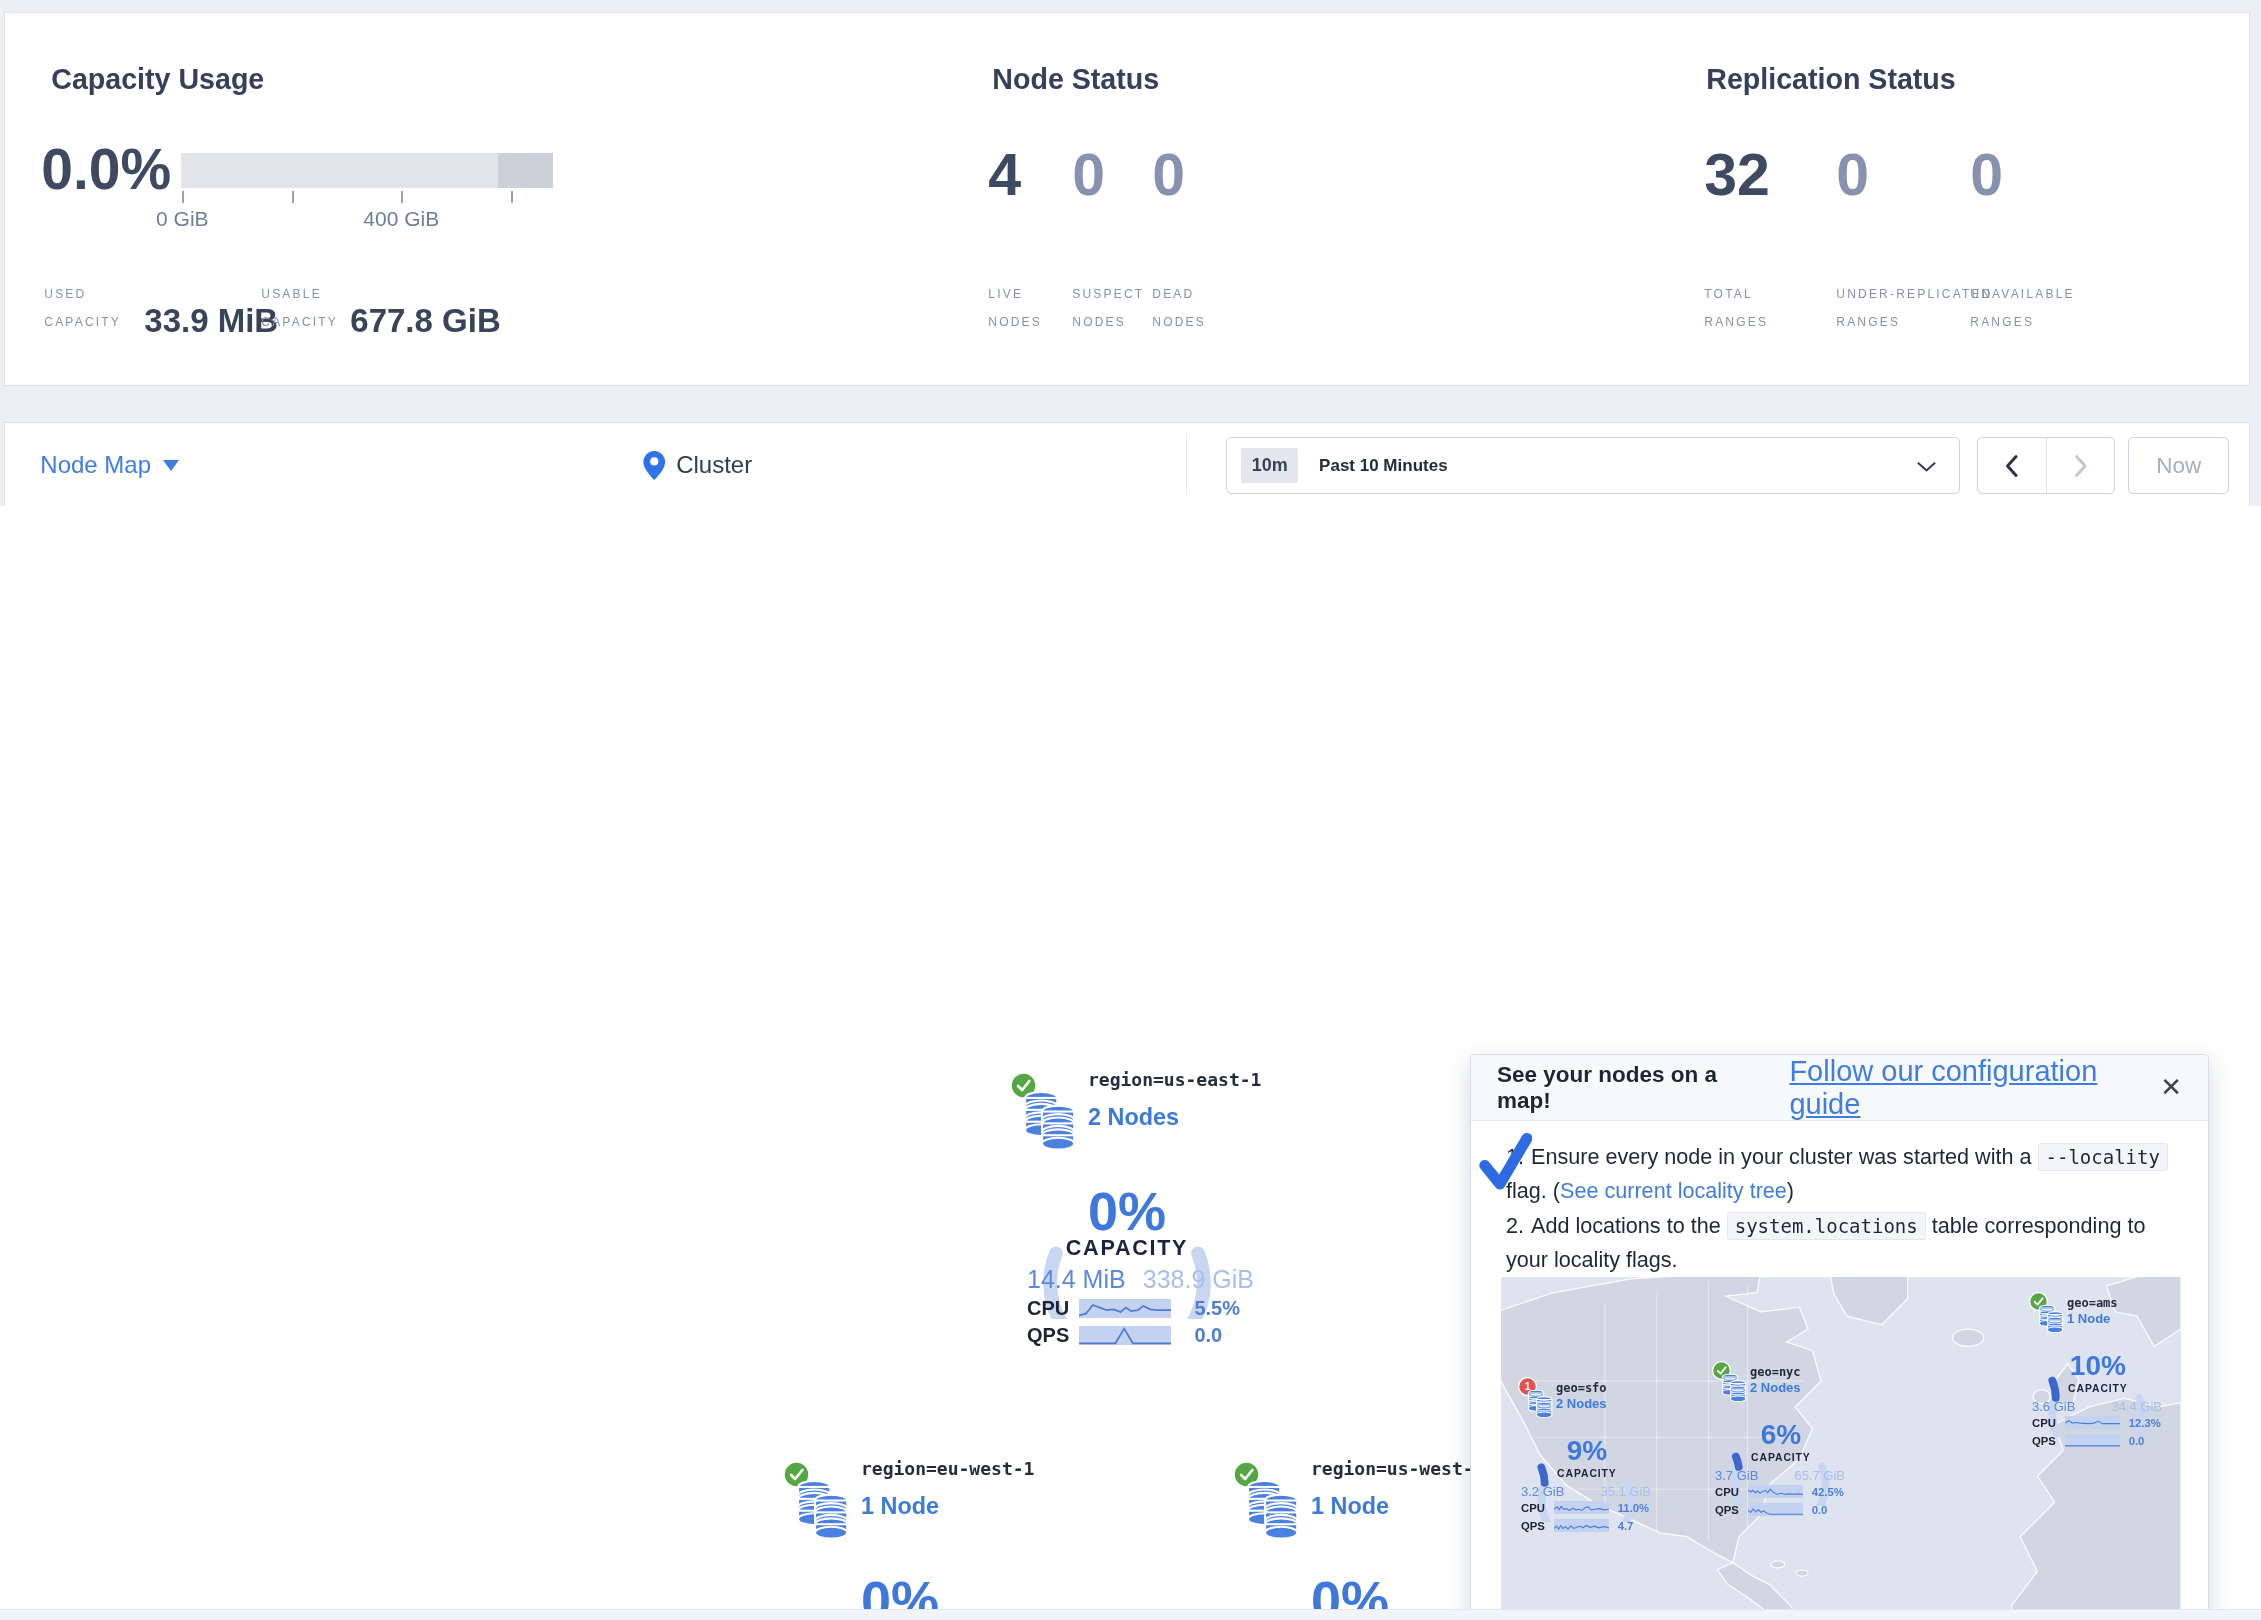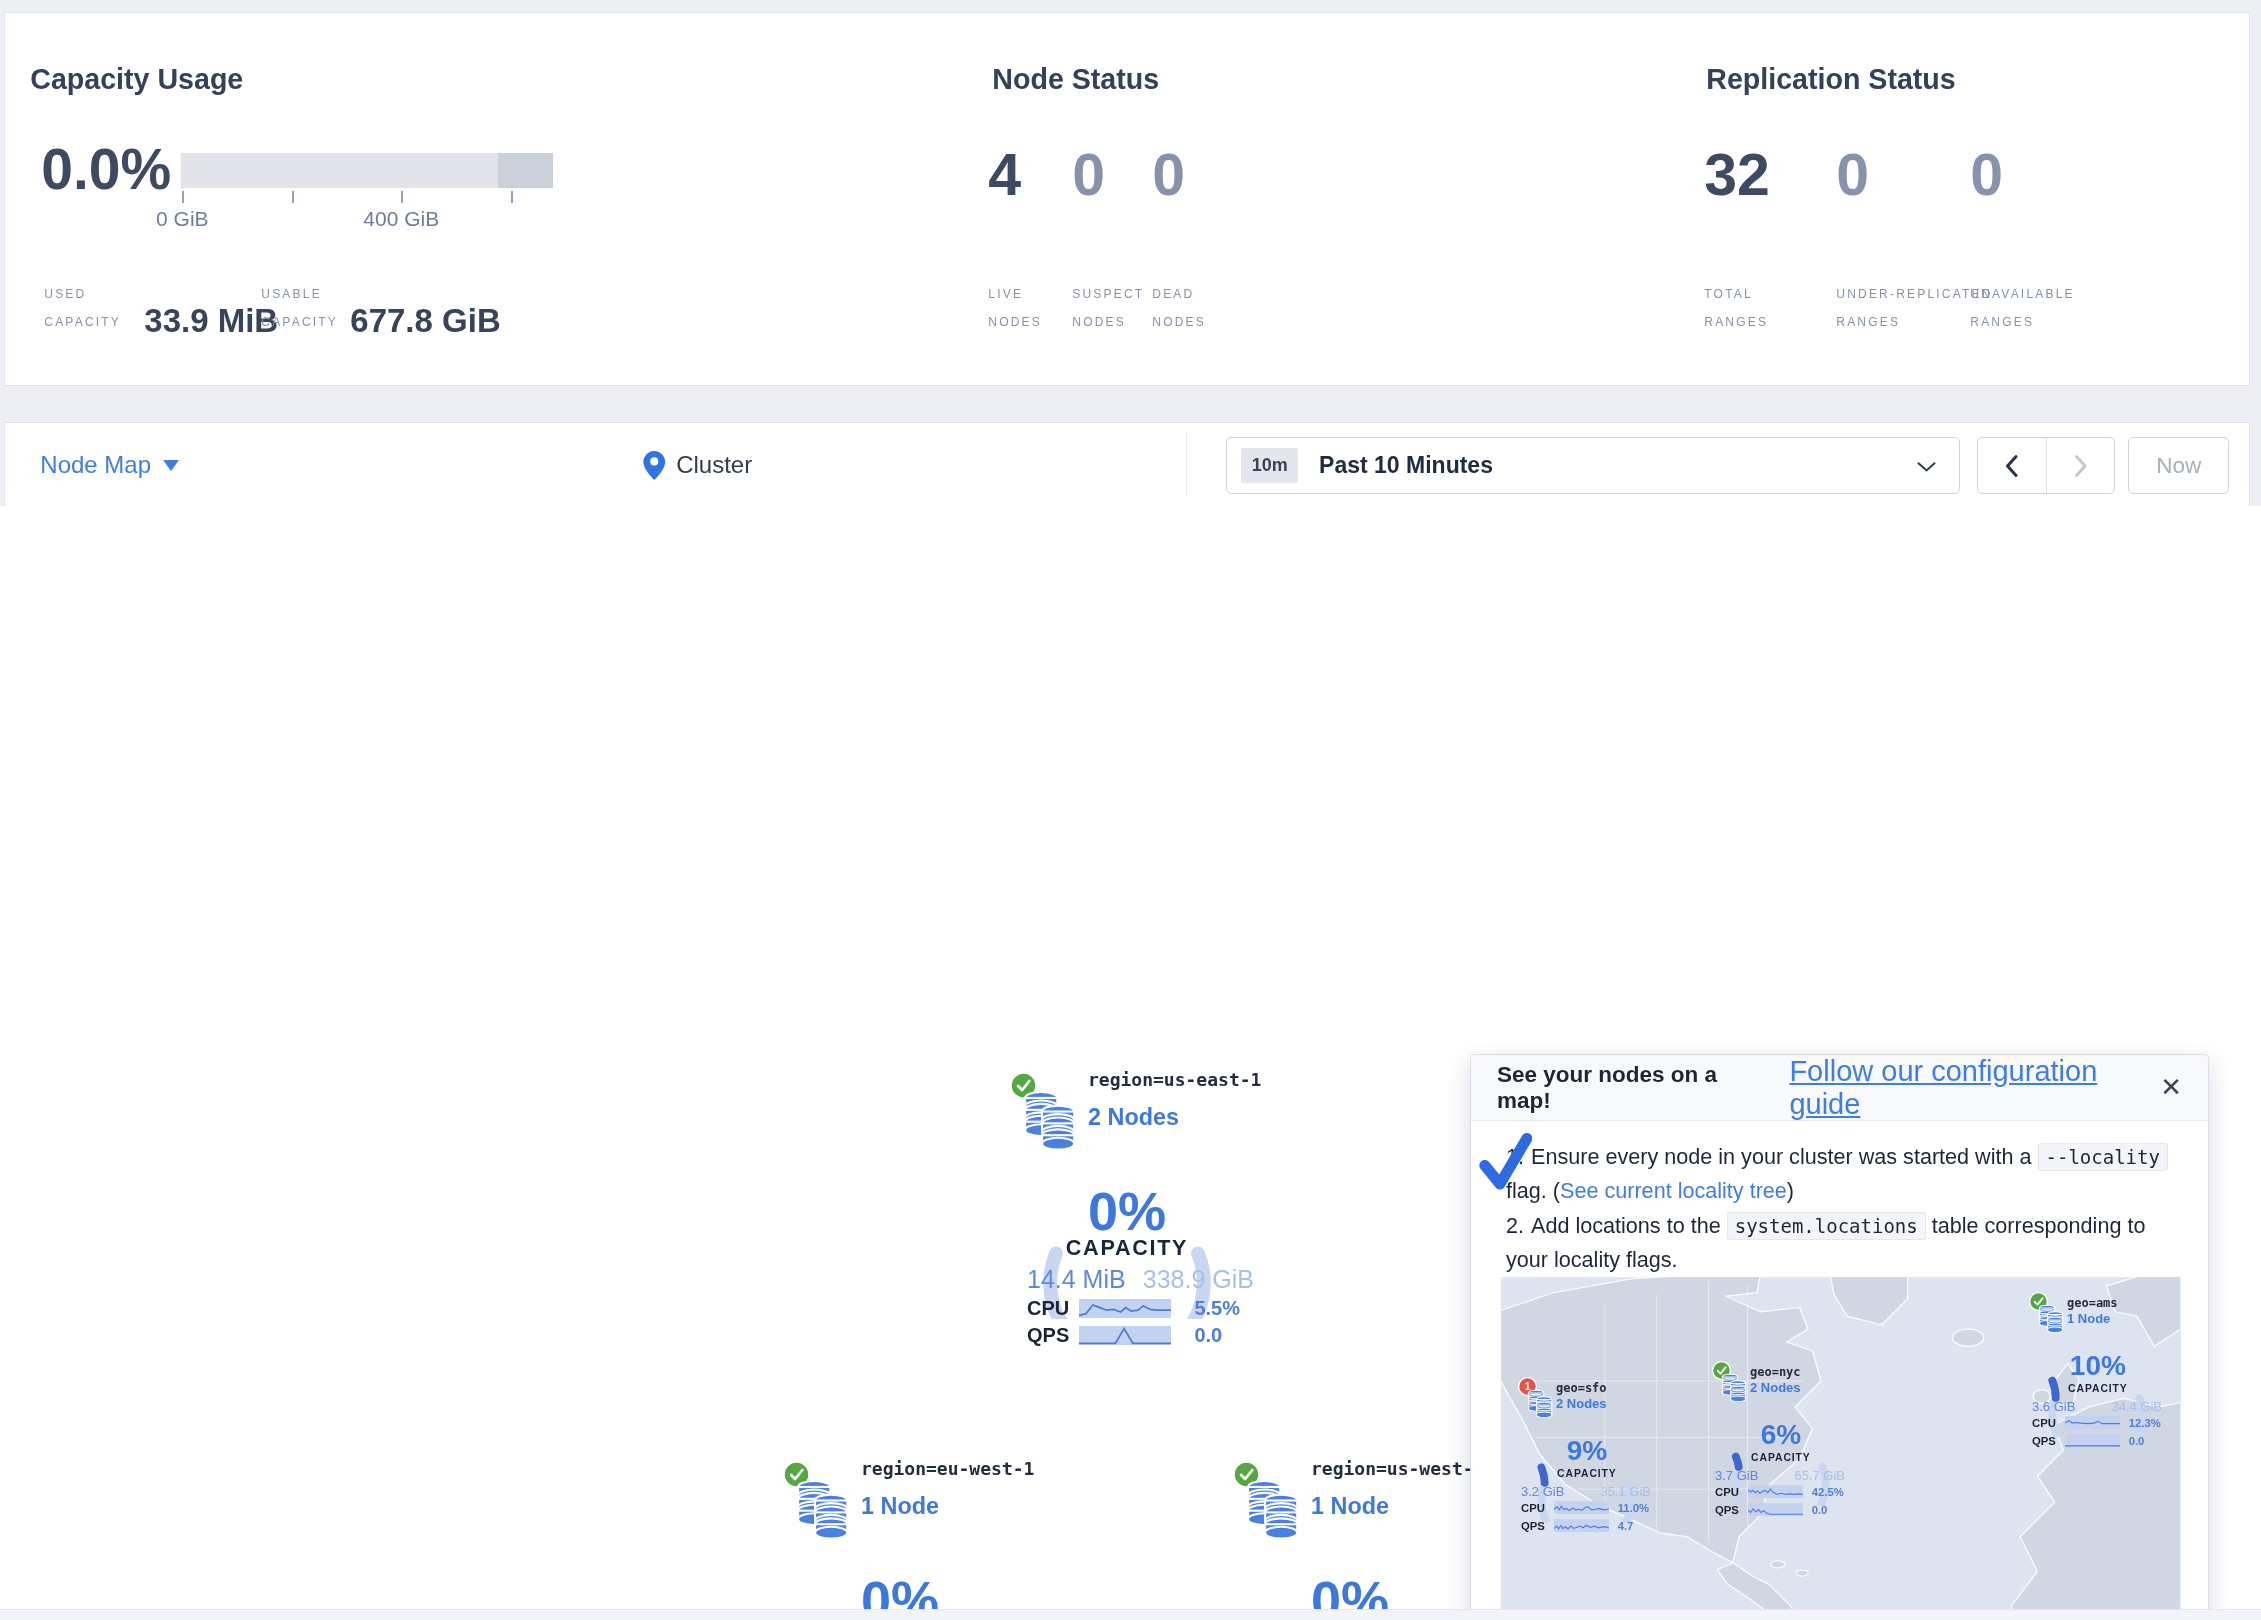--- a/index.html
+++ b/index.html
@@ -2,21 +2,21 @@
 <html style="font-size:14px"><head>
 <meta charset="utf-8">
 <style>
   html,body{margin:0;padding:0;background:#edeff5;font-family:"Liberation Sans",sans-serif;}
   .page{position:relative;width:2261px;height:1621px;overflow:hidden;background:#edeff5;}
   .mono{font-family:"DejaVu Sans Mono",monospace;}
 
   
   .stats-card{position:absolute;left:4.3px;top:12px;width:2244px;height:372px;background:#fff;border:0.9px solid #e0e3e9;}
   .sec-title{position:absolute;font-size:28.6px;font-weight:700;color:#36405a;}
-  .t-cap{left:25px;top:26px;}
+  .t-cap{left:46px;top:26px;}
   .t-node{left:987px;top:26px;text-align:right;}
   .t-repl{left:1701px;top:26px;}
 
   .cap-percent{position:absolute;left:36px;top:123px;font-size:57px;font-weight:700;color:#3e4a61;}
   .cap-bar{position:absolute;left:176px;top:140px;width:372px;height:35px;background:#e2e4e9;}
   .cap-bar-dark{position:absolute;right:0;top:0;width:55px;height:35px;background:#ccd1d9;}
   .tick{position:absolute;top:178px;width:1.7px;height:12px;background:#99a2b5;}
   .tk0{left:177px}.tk1{left:287px}.tk2{left:396px}.tk3{left:506px}
   .tick-label{position:absolute;top:194px;width:104px;text-align:center;font-size:21px;color:#6f7d9c;}
   .tl0{left:125px}.tl1{left:344px}
@@ -38,21 +38,21 @@
   
   .toolbar{position:absolute;left:4.3px;top:422px;width:2244px;height:84px;background:#fff;border:0.9px solid #e0e3e9;}
   .view-select{position:absolute;left:35px;top:0;height:84px;display:flex;align-items:center;gap:12px;cursor:pointer;}
   .view-select .vs-label{font-size:24px;color:#3f7de2;}
   .caret-down{width:0;height:0;border-left:8.7px solid transparent;border-right:8.7px solid transparent;border-top:11.3px solid #3f7de2;}
   .crumb{position:absolute;left:638px;top:0;height:84px;display:flex;align-items:center;gap:10.4px;}
   .crumb-label{font-size:24px;font-weight:500;color:#333b4d;}
   .tb-divider{position:absolute;left:1181px;top:10.4px;width:0.9px;height:62px;background:#e7e9ee;}
   .time-box{position:absolute;left:1221px;top:14px;width:732px;height:55px;border:0.9px solid #cdd2dd;border-radius:5.2px;background:#fff;display:flex;align-items:center;cursor:pointer;}
   .time-badge{margin-left:14px;height:35px;line-height:35px;padding:0 10.4px;background:#e3e6ed;border-radius:2px;font-size:18px;font-weight:700;color:#3b4357;}
-  .time-label{margin-left:21px;font-size:23px;font-weight:600;color:#232c3e;}
+  .time-label{margin-left:21px;font-size:17px;font-weight:600;color:#232c3e;}
   .time-chevron{position:absolute;right:22.5px;top:22.5px;}
   .arrow-group{position:absolute;left:1972px;top:14px;width:136px;height:55px;border:0.9px solid #cdd2dd;border-radius:5.2px;display:flex;background:#fff;}
   .arrow-cell{flex:1;display:flex;align-items:center;justify-content:center;cursor:pointer;}
   .arrow-cell.first{border-right:0.9px solid #dde1e8;}
   .now-btn{position:absolute;left:2123px;top:14px;width:99px;height:55px;border:0.9px solid #cdd2dd;border-radius:5.2px;background:#fff;font-size:22.5px;font-weight:500;color:#a7afbe;display:flex;align-items:center;justify-content:center;cursor:pointer;}
 
   
   .map-area{position:absolute;left:0;top:506px;width:2261px;height:1104px;background:#fff;}
   .bottom-strip{position:absolute;left:0;top:1609px;width:2261px;height:11.3px;background:#f2f4f9;border-top:0.9px solid #e3e6ec;}
 

